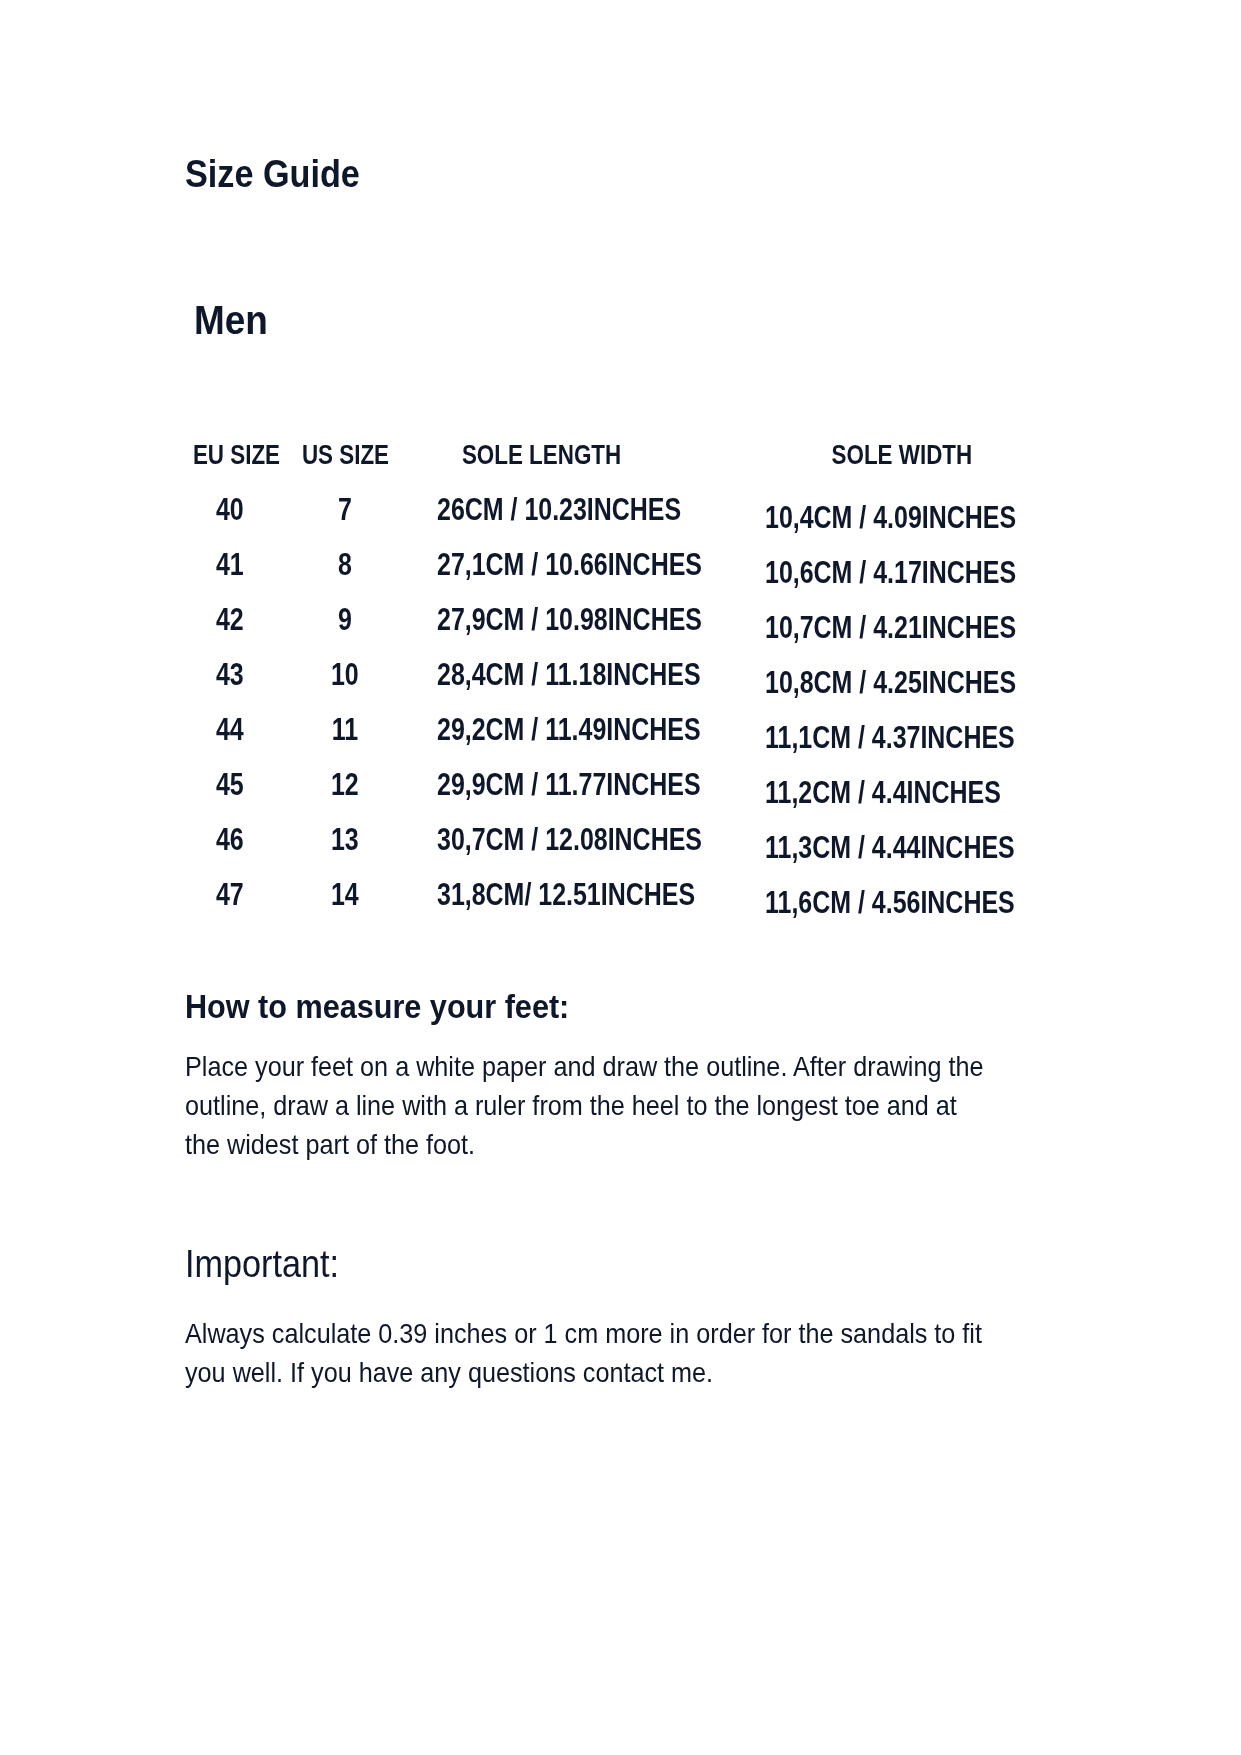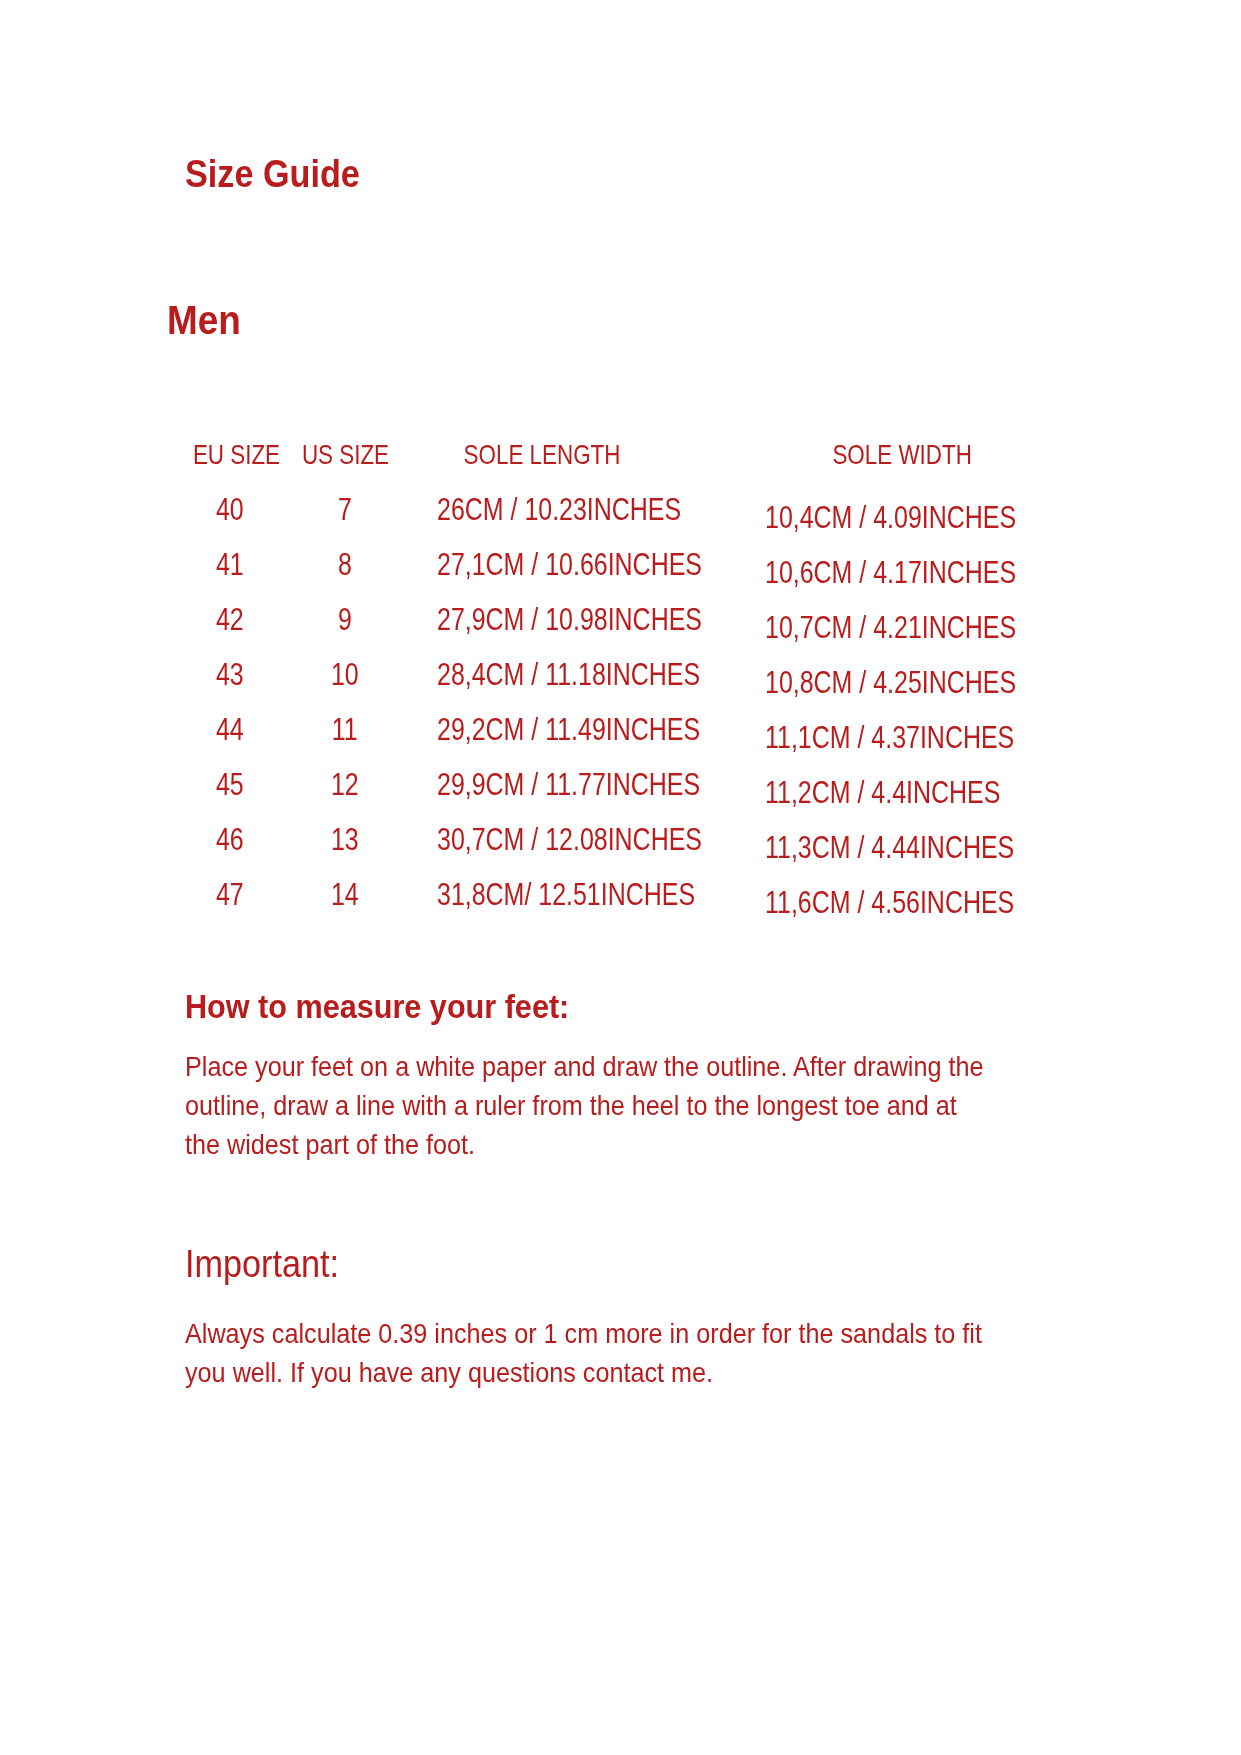--- a/index.html
+++ b/index.html
@@ -9,54 +9,54 @@
     height: 1755px;
     background: #ffffff;
     color: #1e1e1e;
     font-family: "Liberation Sans", sans-serif;
     overflow: hidden;
   }
   .sx { display: inline-block; transform-origin: left center; white-space: nowrap; }
 
   
   .h-title    { position: absolute; left: 185px; top: 155px; font-size: 38px; font-weight: 700; line-height: 1; margin: 0; }
-  .h-men      { position: absolute; left: 167px; top: 300px; font-size: 41px; font-weight: 700; line-height: 1; margin: 0; }
+  .h-men      { position: absolute; left: 194px; top: 300px; font-size: 41px; font-weight: 700; line-height: 1; margin: 0; }
   .h-howto    { position: absolute; left: 185px; top: 989px; font-size: 34px; font-weight: 700; line-height: 1; margin: 0; }
   .h-import   { position: absolute; left: 185px; top: 1245px; font-size: 38px; font-weight: 400; line-height: 1; margin: 0; }
   .h-title .sx, .h-men .sx, .h-howto .sx, .h-import .sx { transform: scaleX(0.9); }
 
   
   .size-table { position: absolute; left: 182px; top: 427px; }
   .tr {
     display: grid;
     grid-template-columns: 96px 134px 260px 460px;
     height: 55px;
     align-items: center;
   }
-  .td { overflow: visible; }
+  .td { overflow: visible; font-weight: bold; }
   .td.center { text-align: center; }
   .td.center .sx { transform-origin: center center; }
   .thead .td { font-size: 28px; text-align: center; }
   .thead .td .sx { transform: scaleX(0.8); transform-origin: center center; }
   .tbody-row .td { font-size: 32px; }
   .tbody-row .td .sx { transform: scaleX(0.78); }
   .td.len  { padding-left: 25px; text-align: center; }
   .td.wid  { padding-left: 93px; text-align: left; margin-top: 15px; }
   .td.len .sx, .td.wid .sx { transform-origin: left center; }
 
   
   .para { position: absolute; left: 185px; margin: 0; font-size: 28px; line-height: 39px; }
   .para .sx { transform: scaleX(0.9); transform-origin: left top; white-space: pre-line; }
   .p-howto  { top: 1047px; }
   .p-import { top: 1314px; }
 </style>
 </head>
 <body>
 
-<div class="page" style="color: #b91c1c; background: rgb(255, 255, 255);">
+<div class="page" style="color: #0f172a; background: rgb(255, 255, 255);">
 
   <h1 class="h-title"><span class="sx">Size Guide</span></h1>
 
   <h2 class="h-men"><span class="sx">Men</span></h2>
 
   <div class="size-table">
     <div class="tr thead">
       <div class="td center"><span class="sx">EU SIZE</span></div>
       <div class="td center"><span class="sx">US SIZE</span></div>
       <div class="td center"><span class="sx">SOLE LENGTH</span></div>

